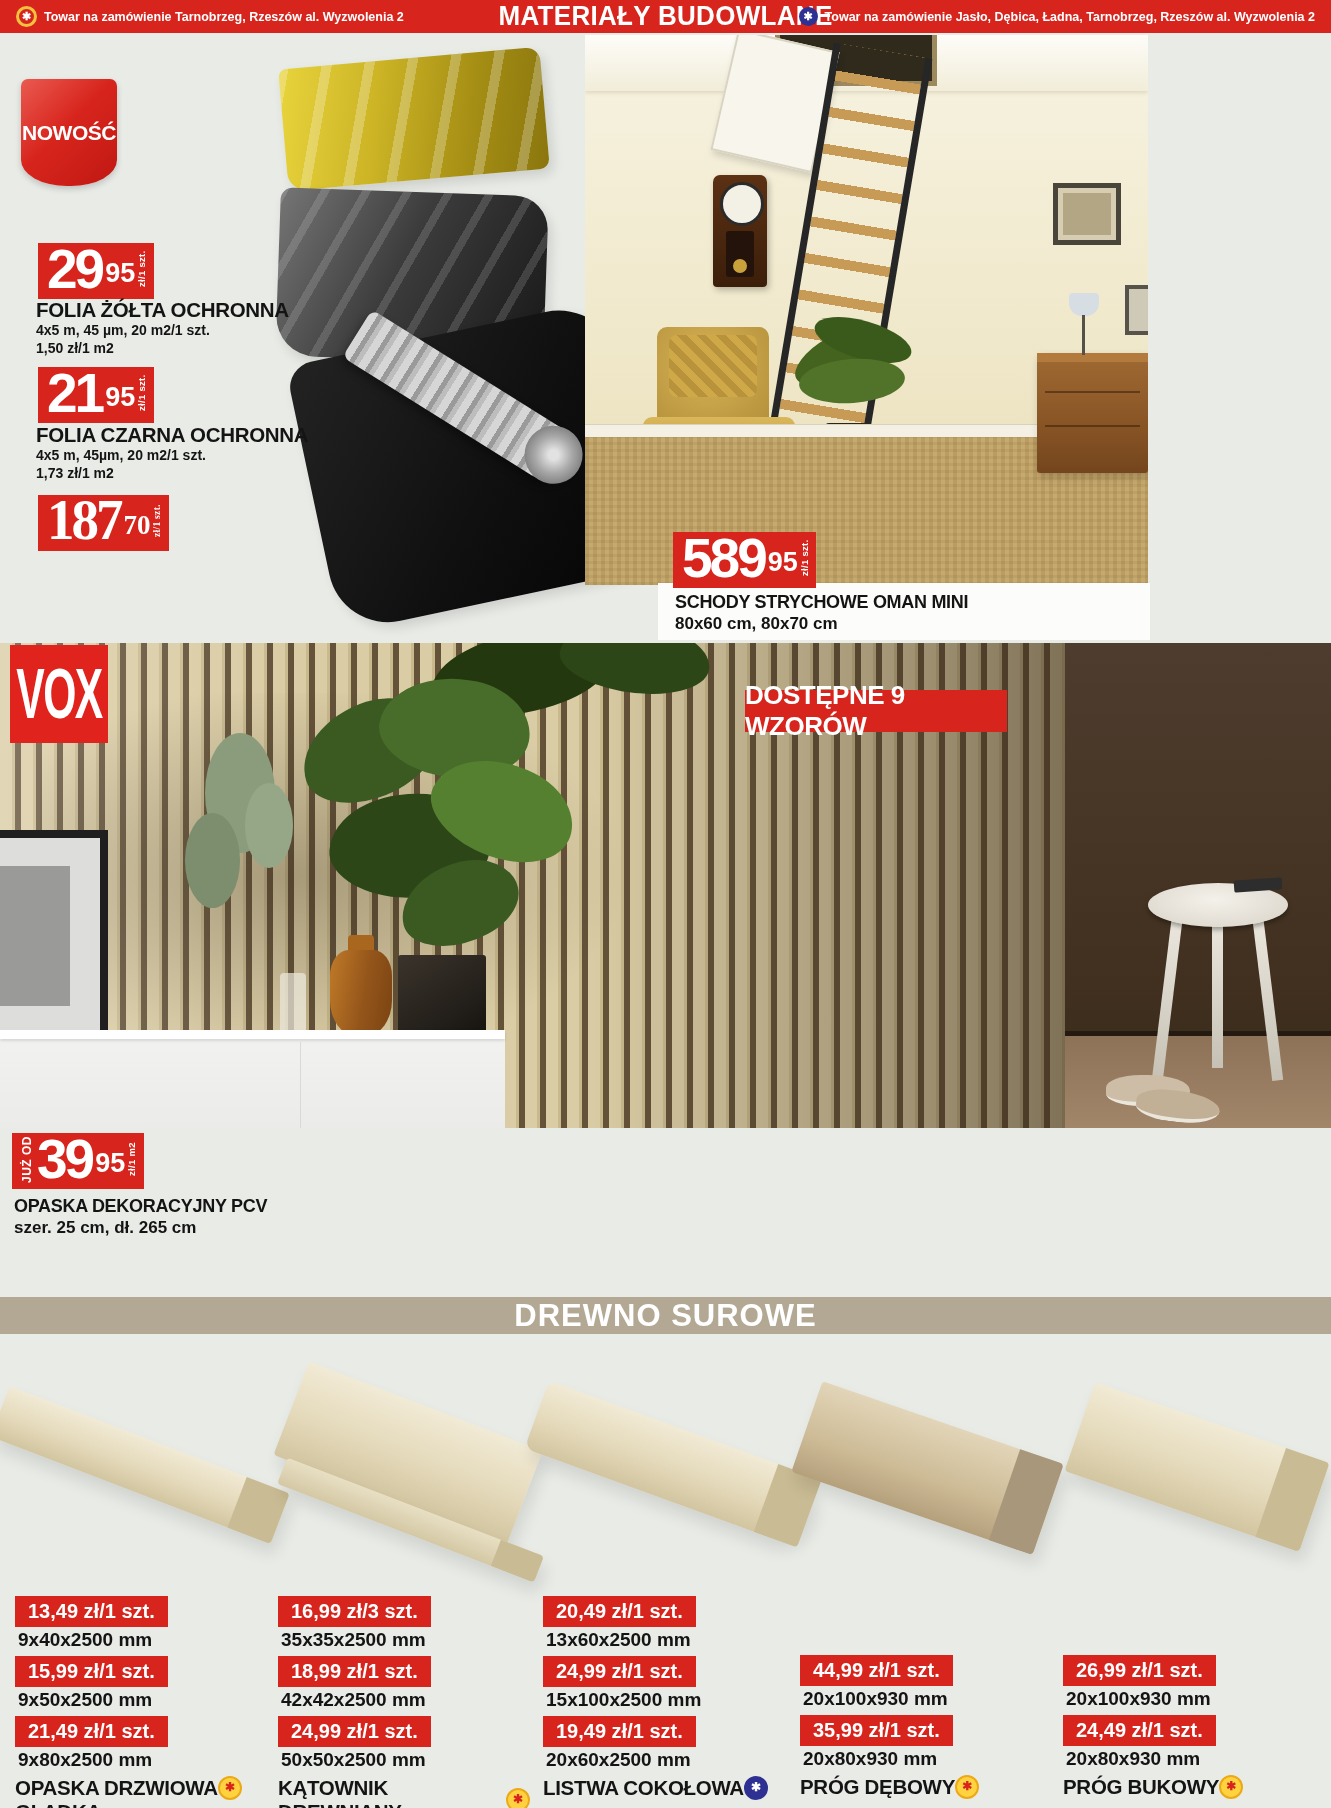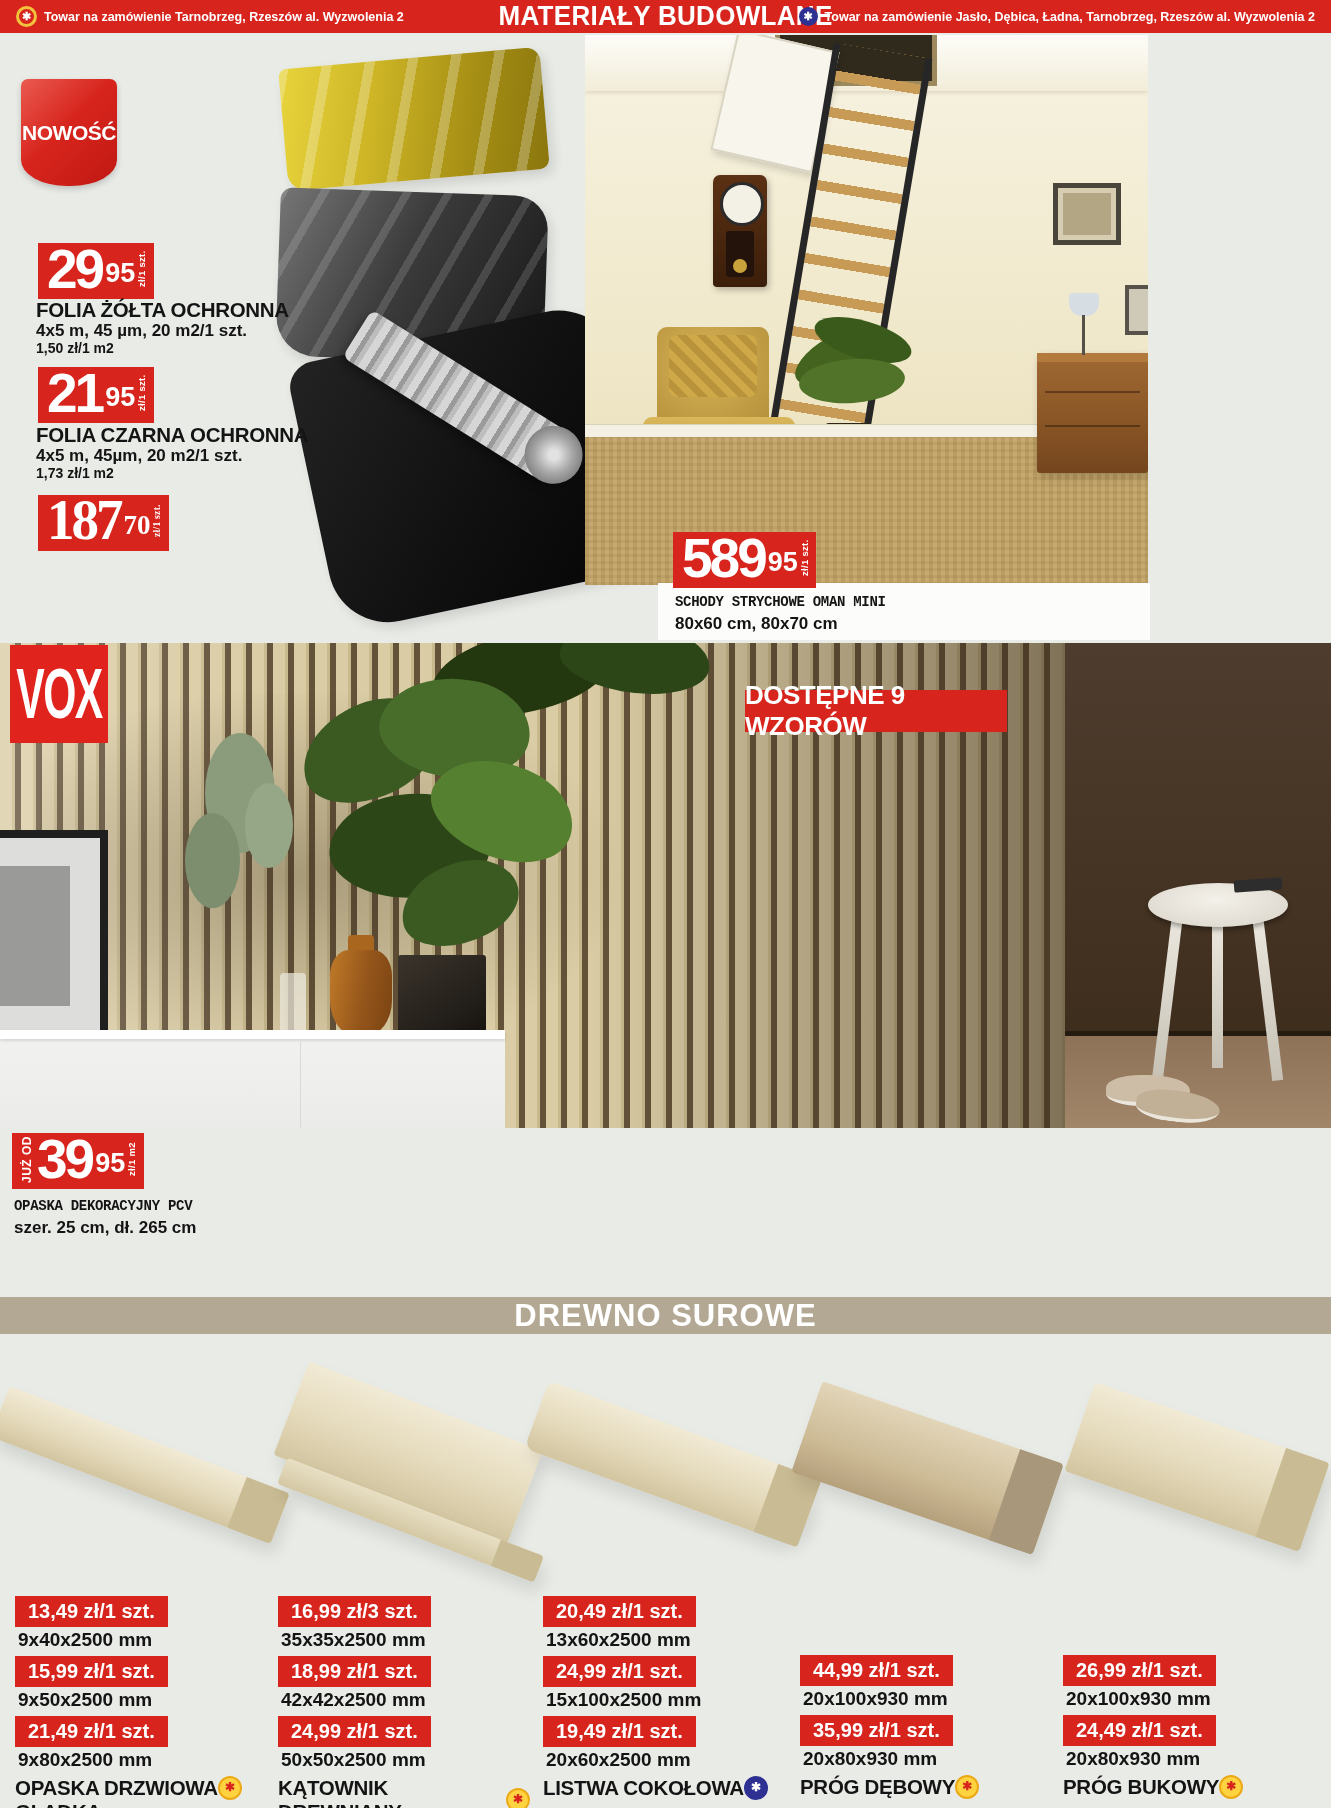--- a/index.html
+++ b/index.html
@@ -25,23 +25,23 @@
   .tag-dec{font-size:27px;font-weight:bold;line-height:24px;margin-left:3px;margin-top:16px;}
   .tag-unit{writing-mode:vertical-rl;transform:rotate(180deg);font-size:9.5px;font-weight:bold;
            line-height:1;margin-left:2px;height:48px;text-align:center;letter-spacing:0.3px;}
   .tag-prefix{writing-mode:vertical-rl;transform:rotate(180deg);font-size:12px;font-weight:bold;
            line-height:1;margin-right:4px;height:48px;text-align:center;letter-spacing:0.5px;}
   .tag-small{background:#d7251d;color:#fff;font-weight:bold;font-size:20px;line-height:1;
            padding:5px 13px 6px 13px;width:fit-content;margin-bottom:3px;}
 
   
   .pname{font-weight:bold;font-size:20.5px;line-height:22px;letter-spacing:-0.3px;}
-  .pspec{font-weight:bold;font-size:17px;line-height:19px;}
+  .pspec{font-weight:bold;font-size:14px;line-height:19px;}
   .punit{font-weight:bold;font-size:14px;line-height:16px;}
-  .cap-name{font-weight:bold;font-size:14px;line-height:24px;letter-spacing:-0.3px;font-family:Liberation Mono, monospace;}
+  .cap-name{font-weight:bold;font-size:18px;line-height:24px;letter-spacing:-0.3px;}
   .cap-spec{font-weight:bold;font-size:17px;line-height:20px;}
   .dim{font-weight:bold;font-size:19px;line-height:20px;margin:0 0 6px 3px;}
   .wname{font-weight:bold;font-size:20.5px;line-height:1.15;letter-spacing:-0.3px;margin-top:6px;}
   .wname-line{display:flex;align-items:center;}
   .star{display:inline-flex;width:20px;height:20px;border-radius:50%;align-items:center;
         justify-content:center;font-size:12px;flex:0 0 auto;}
   .star-yellow{background:#ffd23f;color:#d7251d;border:2px solid #eca916;}
   .star-navy{background:#2e3192;color:#fff;border:2px solid #2e3192;}
 
   

